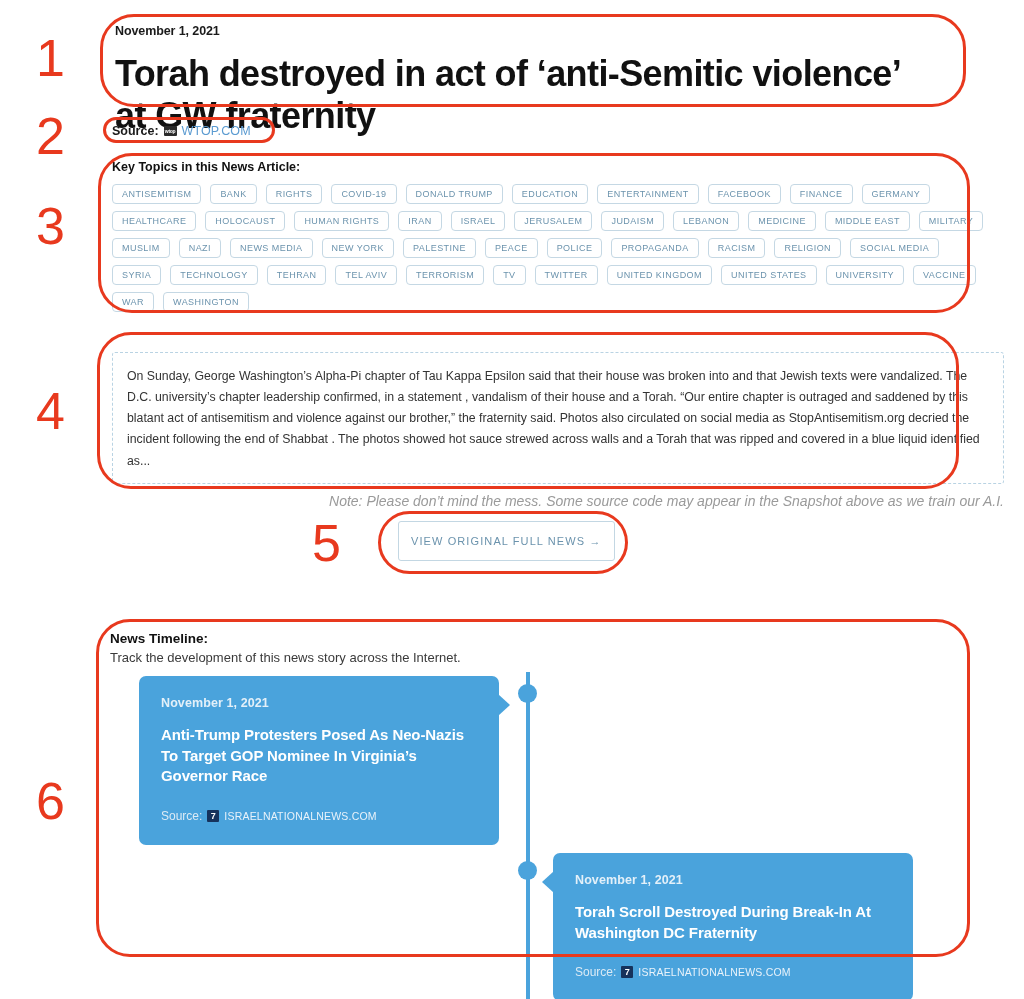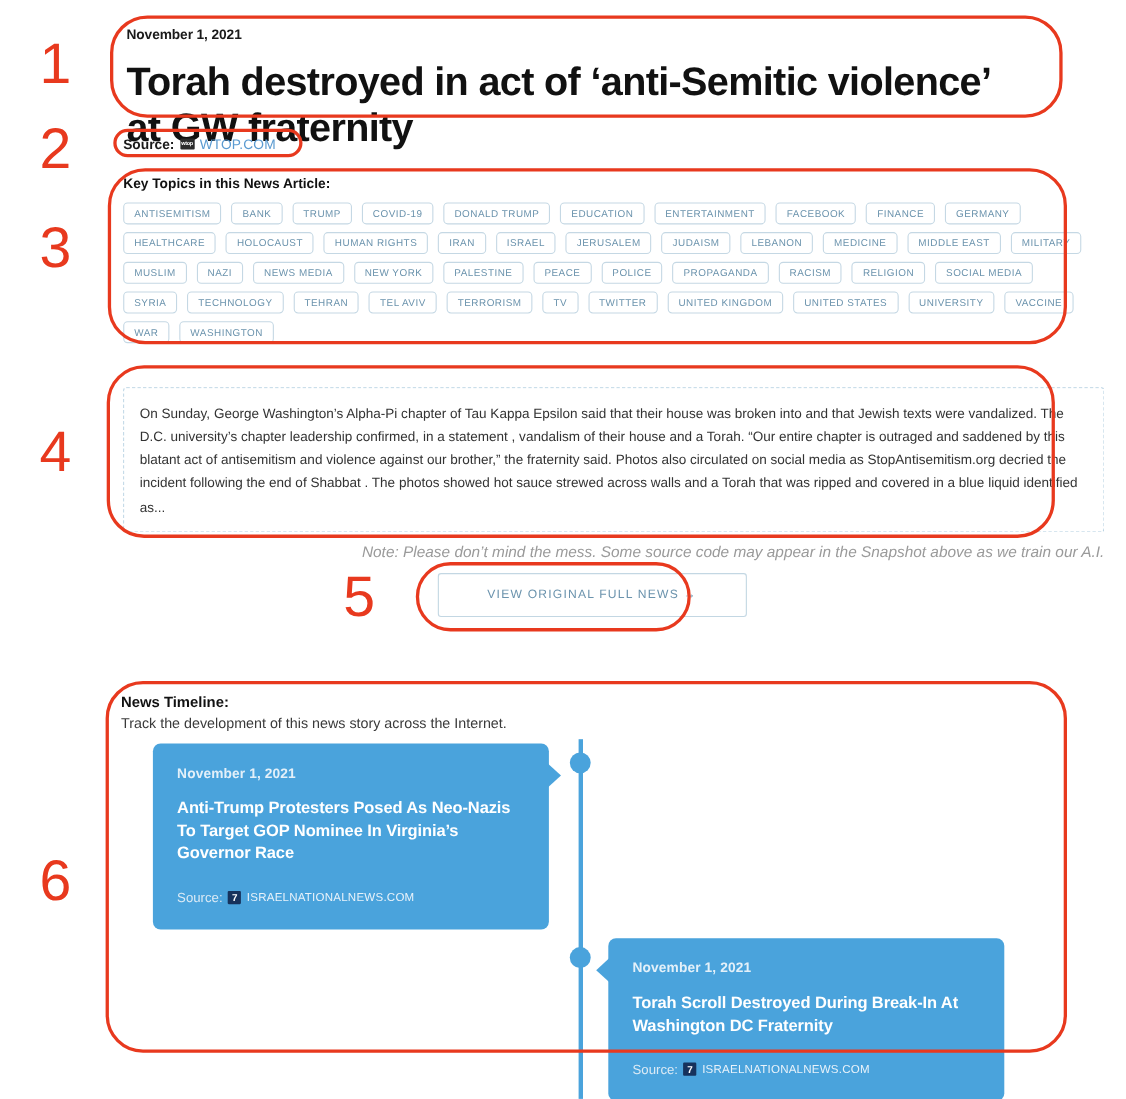--- a/index.html
+++ b/index.html
@@ -140,21 +140,21 @@
   }
 
   
   .cta-btn {
     border: 1px solid #c3d7e3;
     border-radius: 3px;
     background: #ffffff;
     color: #6b93ad;
     font-size: 11px;
     letter-spacing: 1.1px;
-    padding: 13px 44px;
+    padding: 13px 12px;
     cursor: pointer;
     font-family: "Liberation Sans", sans-serif;
     white-space: nowrap;
   }
 
   
   .tl-title {
     font-size: 13.5px;
     font-weight: bold;
     color: #111111;
@@ -263,21 +263,21 @@
       <span class="source-favicon">wtop</span>
       <span class="source-name">WTOP.COM</span>
     </div>
   </div>
 
   <div class="block" style="left:112px; top:160px;">
     <div class="section-label">Key Topics in this News Article:</div>
     <div class="tag-wrap" id="tag-wrap">
         <div class="tag">ANTISEMITISM</div>
         <div class="tag">BANK</div>
-        <div class="tag">TRUMP</div>
+        <div class="tag">RIGHTS</div>
         <div class="tag">COVID-19</div>
         <div class="tag">DONALD TRUMP</div>
         <div class="tag">EDUCATION</div>
         <div class="tag">ENTERTAINMENT</div>
         <div class="tag">FACEBOOK</div>
         <div class="tag">FINANCE</div>
         <div class="tag">GERMANY</div>
         <div class="tag">HEALTHCARE</div>
         <div class="tag">HOLOCAUST</div>
         <div class="tag">HUMAN RIGHTS</div>

